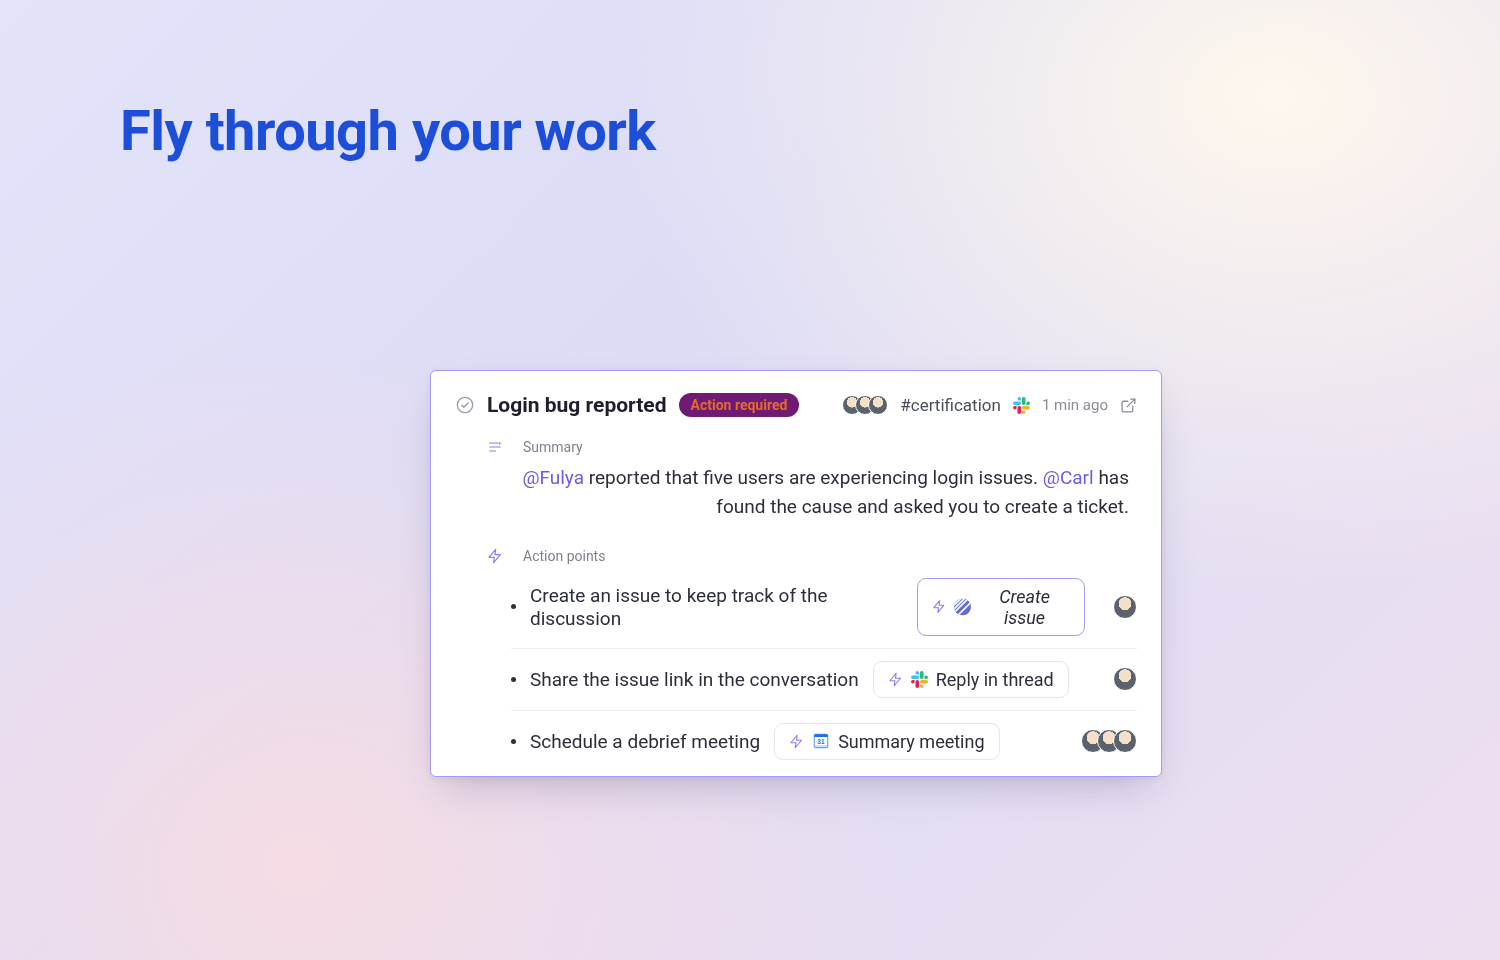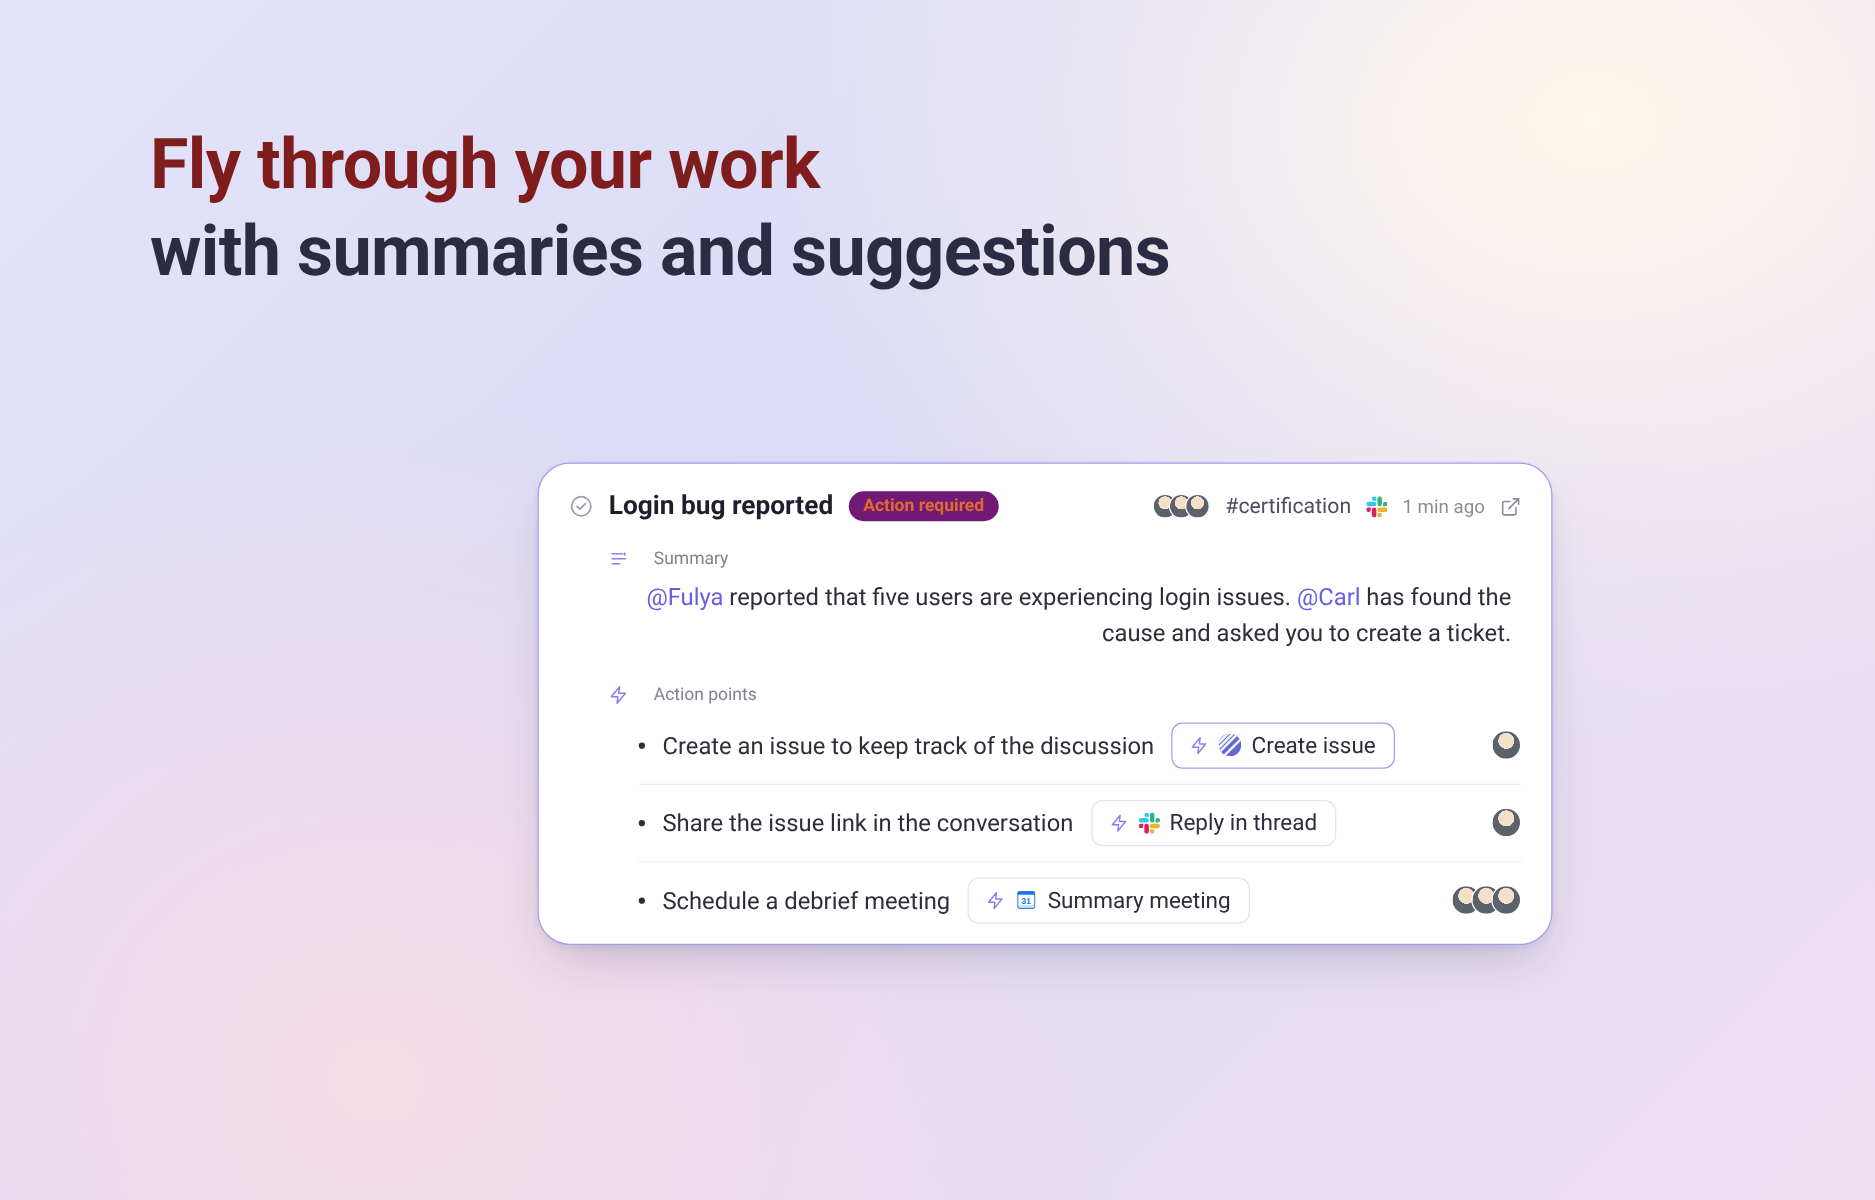--- a/index.html
+++ b/index.html
@@ -14,31 +14,31 @@
   }
   .heading {
     position: absolute;
     left: 120px;
     top: 96px;
     font-size: 56px;
     font-weight: 700;
     line-height: 1.25;
     letter-spacing: -0.5px;
   }
-  .heading .line1 { color: #7f1d1d; display: block; }
+  .heading .line1 { color: #1d4ed8; display: block; }
   .heading .line2 { color: #2b2b44; display: block; }
 
   .card {
     position: absolute;
     left: 430px;
     top: 370px;
-    width: 812px;
+    width: 732px;
     background: #ffffff;
     border: 1.5px solid #a59bf0;
-    border-radius: 26px;
+    border-radius: 6px;
     box-shadow: 0 18px 40px -14px rgba(30,30,80,.25), 0 2px 6px rgba(30,30,80,.06);
     padding: 22px 24px 0 24px;
     color: #1f2230;
   }
 
   .card-header {
     display: flex;
     align-items: center;
     gap: 12px;
     margin-bottom: 22px;
@@ -113,31 +113,30 @@
     display: inline-flex; align-items: center; gap: 8px;
     border: 1px solid #e4e6ec;
     background: #fff;
     border-radius: 9px;
     padding: 7px 14px;
     font-size: 18px;
     color: #2c2f3a;
     cursor: pointer;
     font-family: inherit;
   }
-  .ap-btn.primary { border-color: #a59bf0; }
+  .ap-btn.primary { border-color: #a59bf0; font-style: italic; }
   .ap-btn .bolt { width: 15px; height:15px; }
 
   svg { display:block; }
 </style>
 </head>
 <body>
 
 <div class="heading">
   <span class="line1">Fly through your work</span>
-  <span class="line2">with summaries and suggestions</span>
 </div>
 
 <div class="card">
 
   <div class="card-header">
     <svg class="status-circle" viewBox="0 0 24 24" fill="none" stroke="#9a9ca5" stroke-width="1.6">
       <circle cx="12" cy="12" r="9.2"></circle>
       <path d="M8 12.2l2.6 2.6L16 9.4" stroke-linecap="round" stroke-linejoin="round"></path>
     </svg>
     <span class="card-title">Login bug reported</span>

